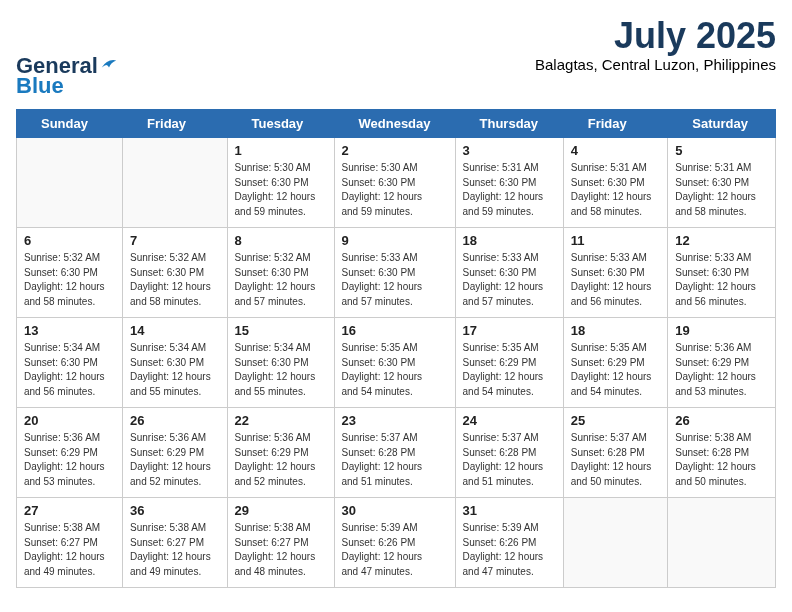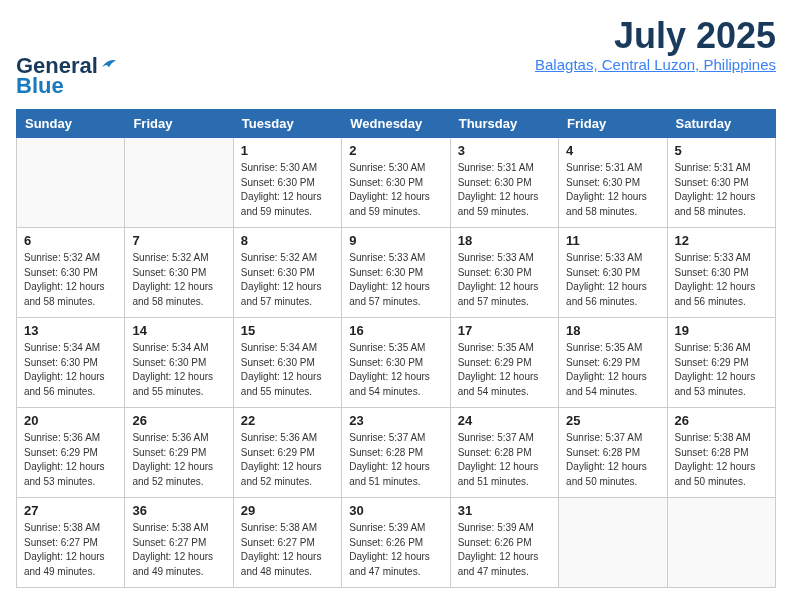--- a/index.html
+++ b/index.html
@@ -40,33 +40,32 @@
       text-align: right;
     }
     .month-title {
       font-size: 36px;
       font-weight: bold;
       color: #1a3a5c;
       line-height: 1.1;
     }
     .location-title {
       font-size: 15px;
-      color: #3b82f6;
-      text-decoration: underline;
+      color: #000000;
     }
     .calendar {
       width: 100%;
       border-collapse: collapse;
       border: 1px solid #ccc;
     }
     .calendar th {
       background-color: #2b6cb0;
       color: #fff;
       text-align: left;
-      padding: 6px 8px;
+      padding: 6px 24px;
       font-size: 13px;
       font-weight: bold;
       border: 1px solid #2b6cb0;
     }
     .calendar td {
       vertical-align: top;
       padding: 5px 7px;
       border: 1px solid #ccc;
       width: calc(100% / 7);
       font-size: 10.5px;

